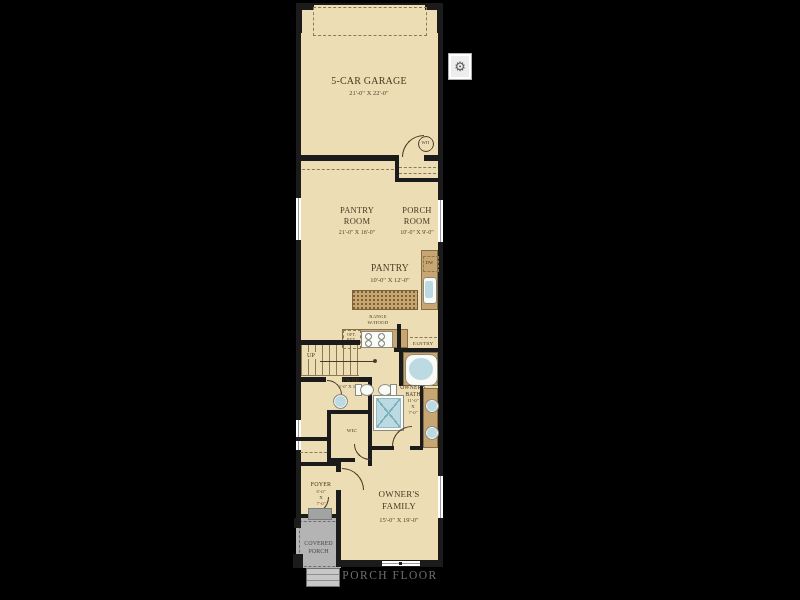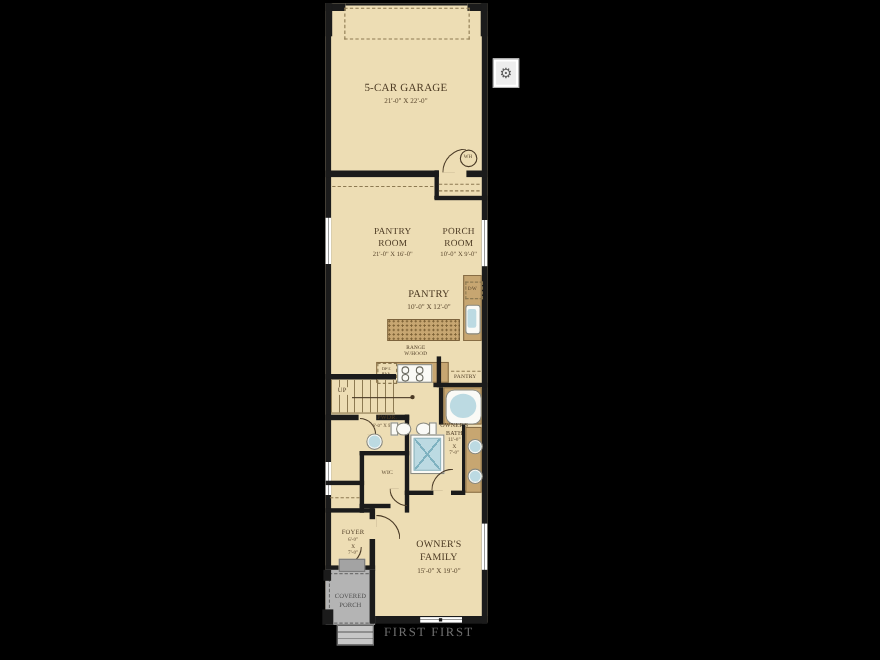--- a/index.html
+++ b/index.html
@@ -180,19 +180,19 @@
   <div class="el" style="left:296px;top:518px;width:45px;height:50px;background:#B4B4B4;"></div>
   <div class="el" style="left:308px;top:508px;width:22px;height:10px;background:#a3a3a3;border:1px solid #7c7c7c;"></div>
   <div class="el dashbox" style="left:299px;top:521px;width:39px;height:44px;border-color:#6f6f6f;"></div>
   <div class="el porchlbl" style="left:297px;top:540px;width:43px;font-size:6px;">COVERED</div>
   <div class="el porchlbl" style="left:297px;top:548px;width:43px;font-size:6px;">PORCH</div>
   <div class="el wall" style="left:336px;top:518px;width:5px;height:49px;"></div>
   <div class="el wall" style="left:294px;top:518px;width:7px;height:10px;"></div>
   <div class="el wall" style="left:293px;top:554px;width:10px;height:14px;"></div>
   <div class="el steps" style="left:306px;top:568px;width:32px;height:17px;"></div>
 
-  <div class="el sheet-title" style="left:330px;top:569px;width:120px;">FIRST FIRST</div>
+  <div class="el sheet-title" style="left:330px;top:569px;width:120px;">PORCH FLOOR</div>
 
   <div class="el gearbtn" style="left:448px;top:53px;width:22px;height:25px;">
     <span>⚙</span>
   </div>
 
 </div>
 
 </body></html>

